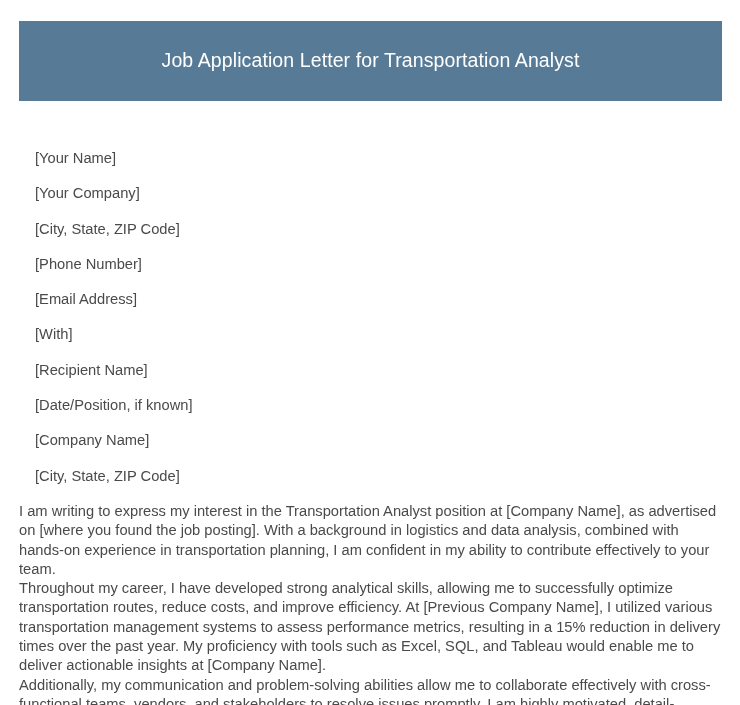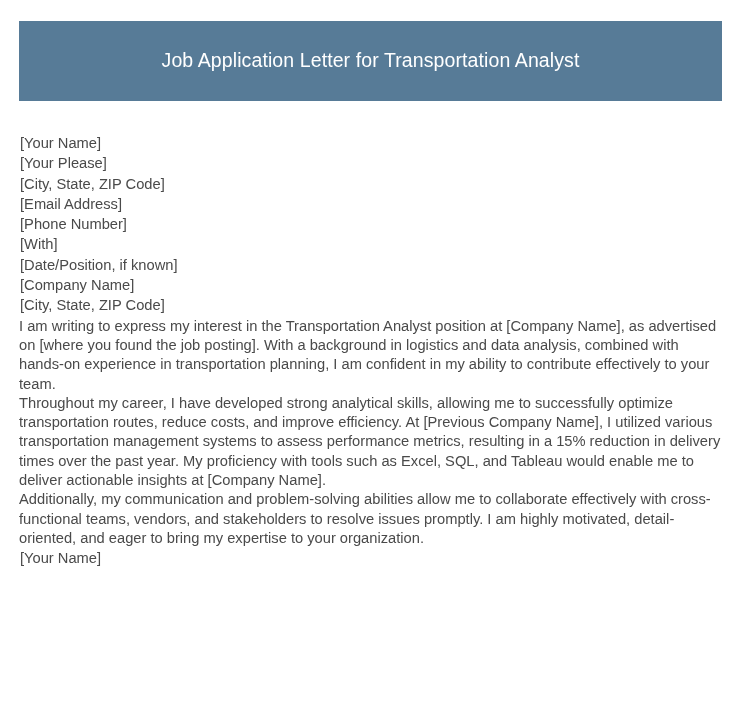--- a/index.html
+++ b/index.html
@@ -46,21 +46,21 @@
     position: absolute;
     left: 19px;
     top: 133px;
     width: 705px;
     color: #4a4a4a;
     font-size: 14.7px;
     line-height: 19.3px;
     text-align: left;
   }
   .letter-line {
-    margin: 1px;
+    margin: 16px;
     padding: 0;
     white-space: pre-wrap;
   }
   .letter-para {
     margin: 0;
     padding: 0;
   }
 </style>
 </head>
 <body>
@@ -68,28 +68,29 @@
 <div class="page">
 
   <div class="header-banner">
     <div class="header-title">Job Application Letter for Transportation Analyst</div>
   </div>
 
   <div class="letter-body">
 
     <div>
       <div class="letter-line">[Your Name]</div>
-      <div class="letter-line">[Your Please]</div>
+      <div class="letter-line">[Your Company]</div>
       <div class="letter-line">[City, State, ZIP Code]</div>
+      <div class="letter-line">[Phone Number]</div>
       <div class="letter-line">[Email Address]</div>
-      <div class="letter-line">[Phone Number]</div>
       <div class="letter-line">[With]</div>
     </div>
 
     <div>
+      <div class="letter-line">[Recipient Name]</div>
       <div class="letter-line">[Date/Position, if known]</div>
       <div class="letter-line">[Company Name]</div>
       <div class="letter-line">[City, State, ZIP Code]</div>
     </div>
 
 
     <p class="letter-para">I am writing to express my interest in the Transportation Analyst position at [Company Name], as advertised on [where you found the job posting]. With a background in logistics and data analysis, combined with hands-on experience in transportation planning, I am confident in my ability to contribute effectively to your team.</p>
     <p class="letter-para">Throughout my career, I have developed strong analytical skills, allowing me to successfully optimize transportation routes, reduce costs, and improve efficiency. At [Previous Company Name], I utilized various transportation management systems to assess performance metrics, resulting in a 15% reduction in delivery times over the past year. My proficiency with tools such as Excel, SQL, and Tableau would enable me to deliver actionable insights at [Company Name].</p>
     <p class="letter-para">Additionally, my communication and problem-solving abilities allow me to collaborate effectively with cross-functional teams, vendors, and stakeholders to resolve issues promptly. I am highly motivated, detail-oriented, and eager to bring my expertise to your organization.</p>
 

